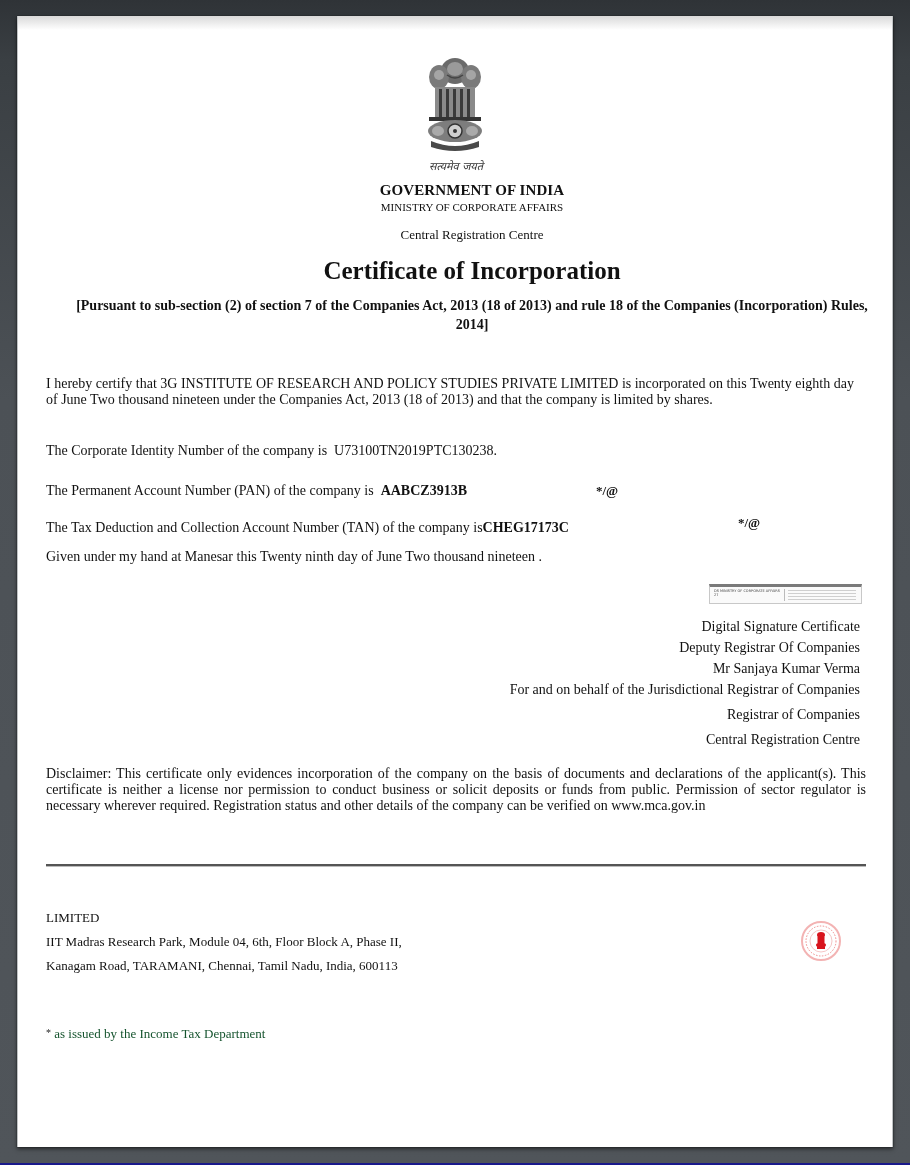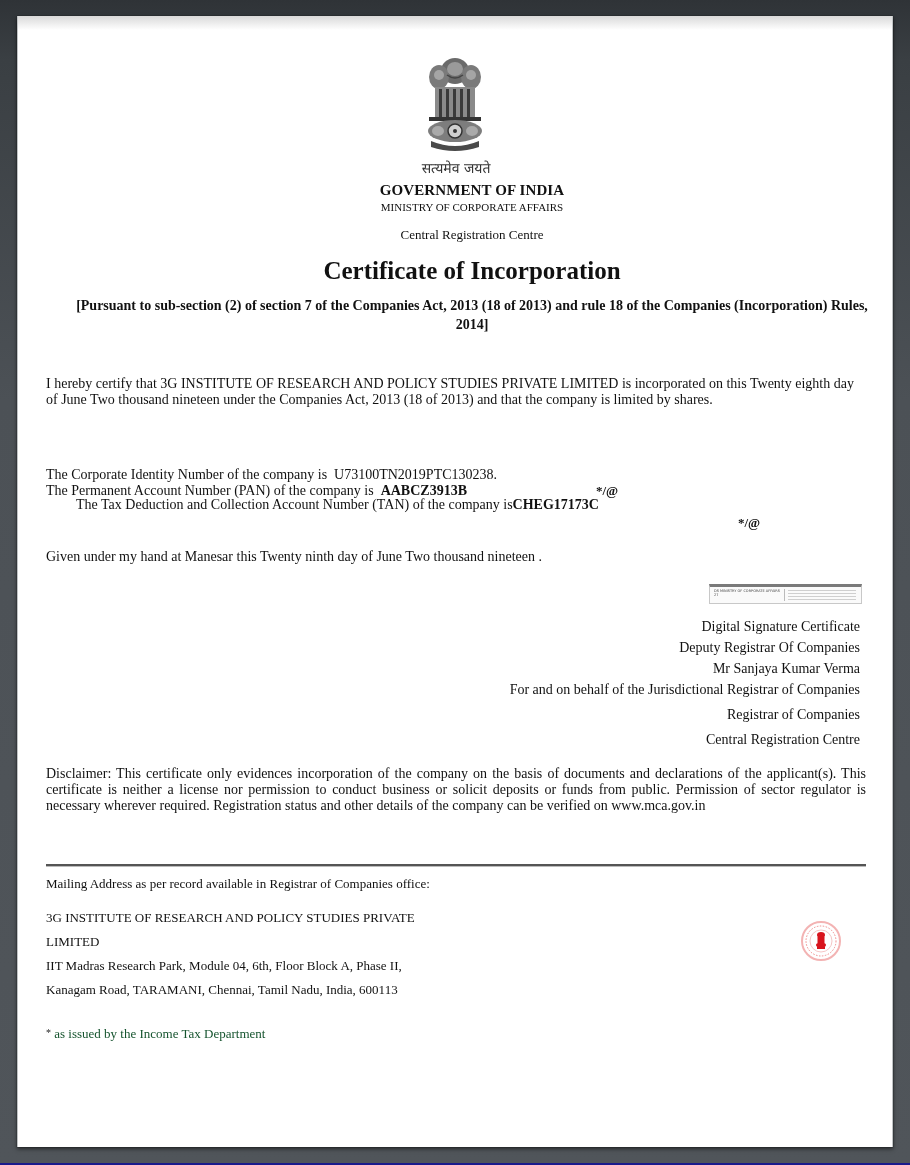--- a/index.html
+++ b/index.html
@@ -47,22 +47,23 @@
       top: 37px;
       width: 72px;
       height: 104px;
     }
     .motto {
       position: absolute;
       left: 0; width: 876px;
       top: 142px;
       text-align: center;
       font-family: "DejaVu Sans", sans-serif;
-      font-size: 14px;
+      font-size: 11px;
       color: #333;
+      font-style: italic;
     }
     .header-center {
       position: absolute;
       left: 16px;
       width: 876px;
       text-align: center;
     }
     .gov {
       top: 166px;
       font-weight: bold;
@@ -98,23 +99,23 @@
 
     .para {
       position: absolute;
       left: 28px;
       width: 822px;
       font-size: 14px;
       line-height: 16px;
       text-align: left;
     }
     .certify { top: 360px; }
-    .cin { top: 451px; }
+    .cin { top: 427px; }
     .pan-line { top: 467px; }
-    .tan-line { top: 481px; margin-left: 30px; }
+    .tan-line { top: 504px; }
     .given { top: 533px; }
 
     .bold-val { font-weight: bold; }
     .mark {
       position: absolute;
       font-size: 13px;
       font-weight: bold;
     }
 
     
@@ -283,23 +284,21 @@
     <div>Mr Sanjaya Kumar Verma</div>
     <div>For and on behalf of the Jurisdictional Registrar of Companies</div>
     <div class="gap">Registrar of Companies</div>
     <div class="gap">Central Registration Centre</div>
   </div>
 
   <div class="disclaimer">Disclaimer: This certificate only evidences incorporation of the company on the basis of documents and declarations of the applicant(s). This certificate is neither a license nor permission to conduct business or solicit deposits or funds from public. Permission of sector regulator is necessary wherever required. Registration status and other details of the company can be verified on www.mca.gov.in</div>
 
   <div class="rule"></div>
 
-  <div class="mailing-head">Mailing Address as per record available in Registrar of Companies office:</div>
   <div class="addr">
-    <div>3G INSTITUTE OF RESEARCH AND POLICY STUDIES PRIVATE</div>
     <div>LIMITED</div>
     <div>IIT Madras Research Park, Module 04, 6th, Floor Block A, Phase II,</div>
     <div>Kanagam Road, TARAMANI, Chennai, Tamil Nadu, India, 600113</div>
   </div>
 
   <svg class="seal" viewBox="0 0 42 42">
     <circle cx="21" cy="21" r="19" fill="none" stroke="#f3b3b3" stroke-width="2"></circle>
     <circle cx="21" cy="21" r="15" fill="none" stroke="#f08a8a" stroke-width="1" stroke-dasharray="1.5 1.5"></circle>
     <circle cx="21" cy="21" r="11" fill="#fff" stroke="#f5c6c6" stroke-width="1"></circle>
     <ellipse cx="21" cy="15" rx="4" ry="3" fill="#d8141d"></ellipse>

